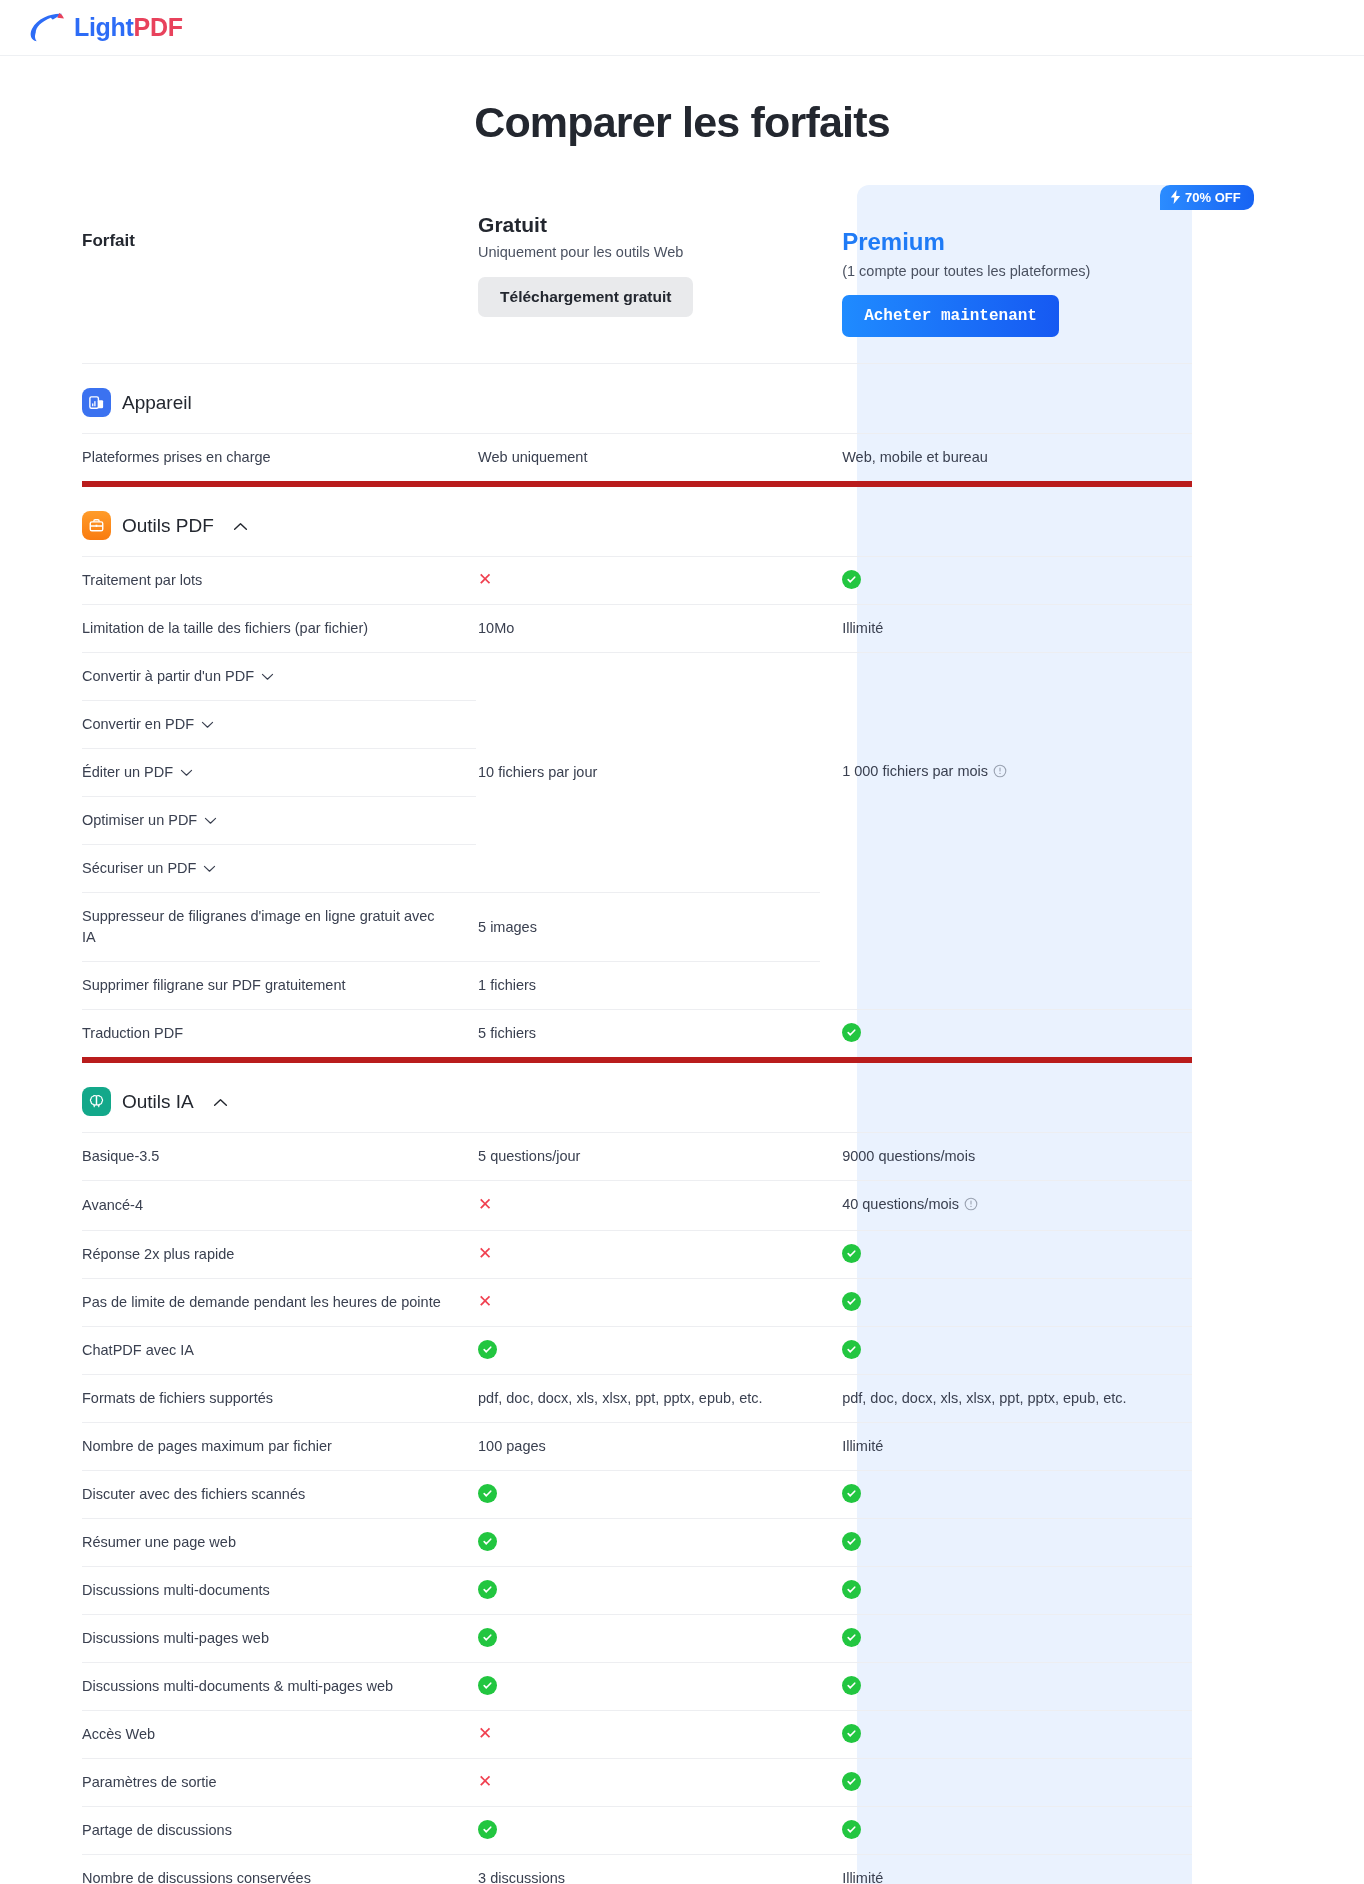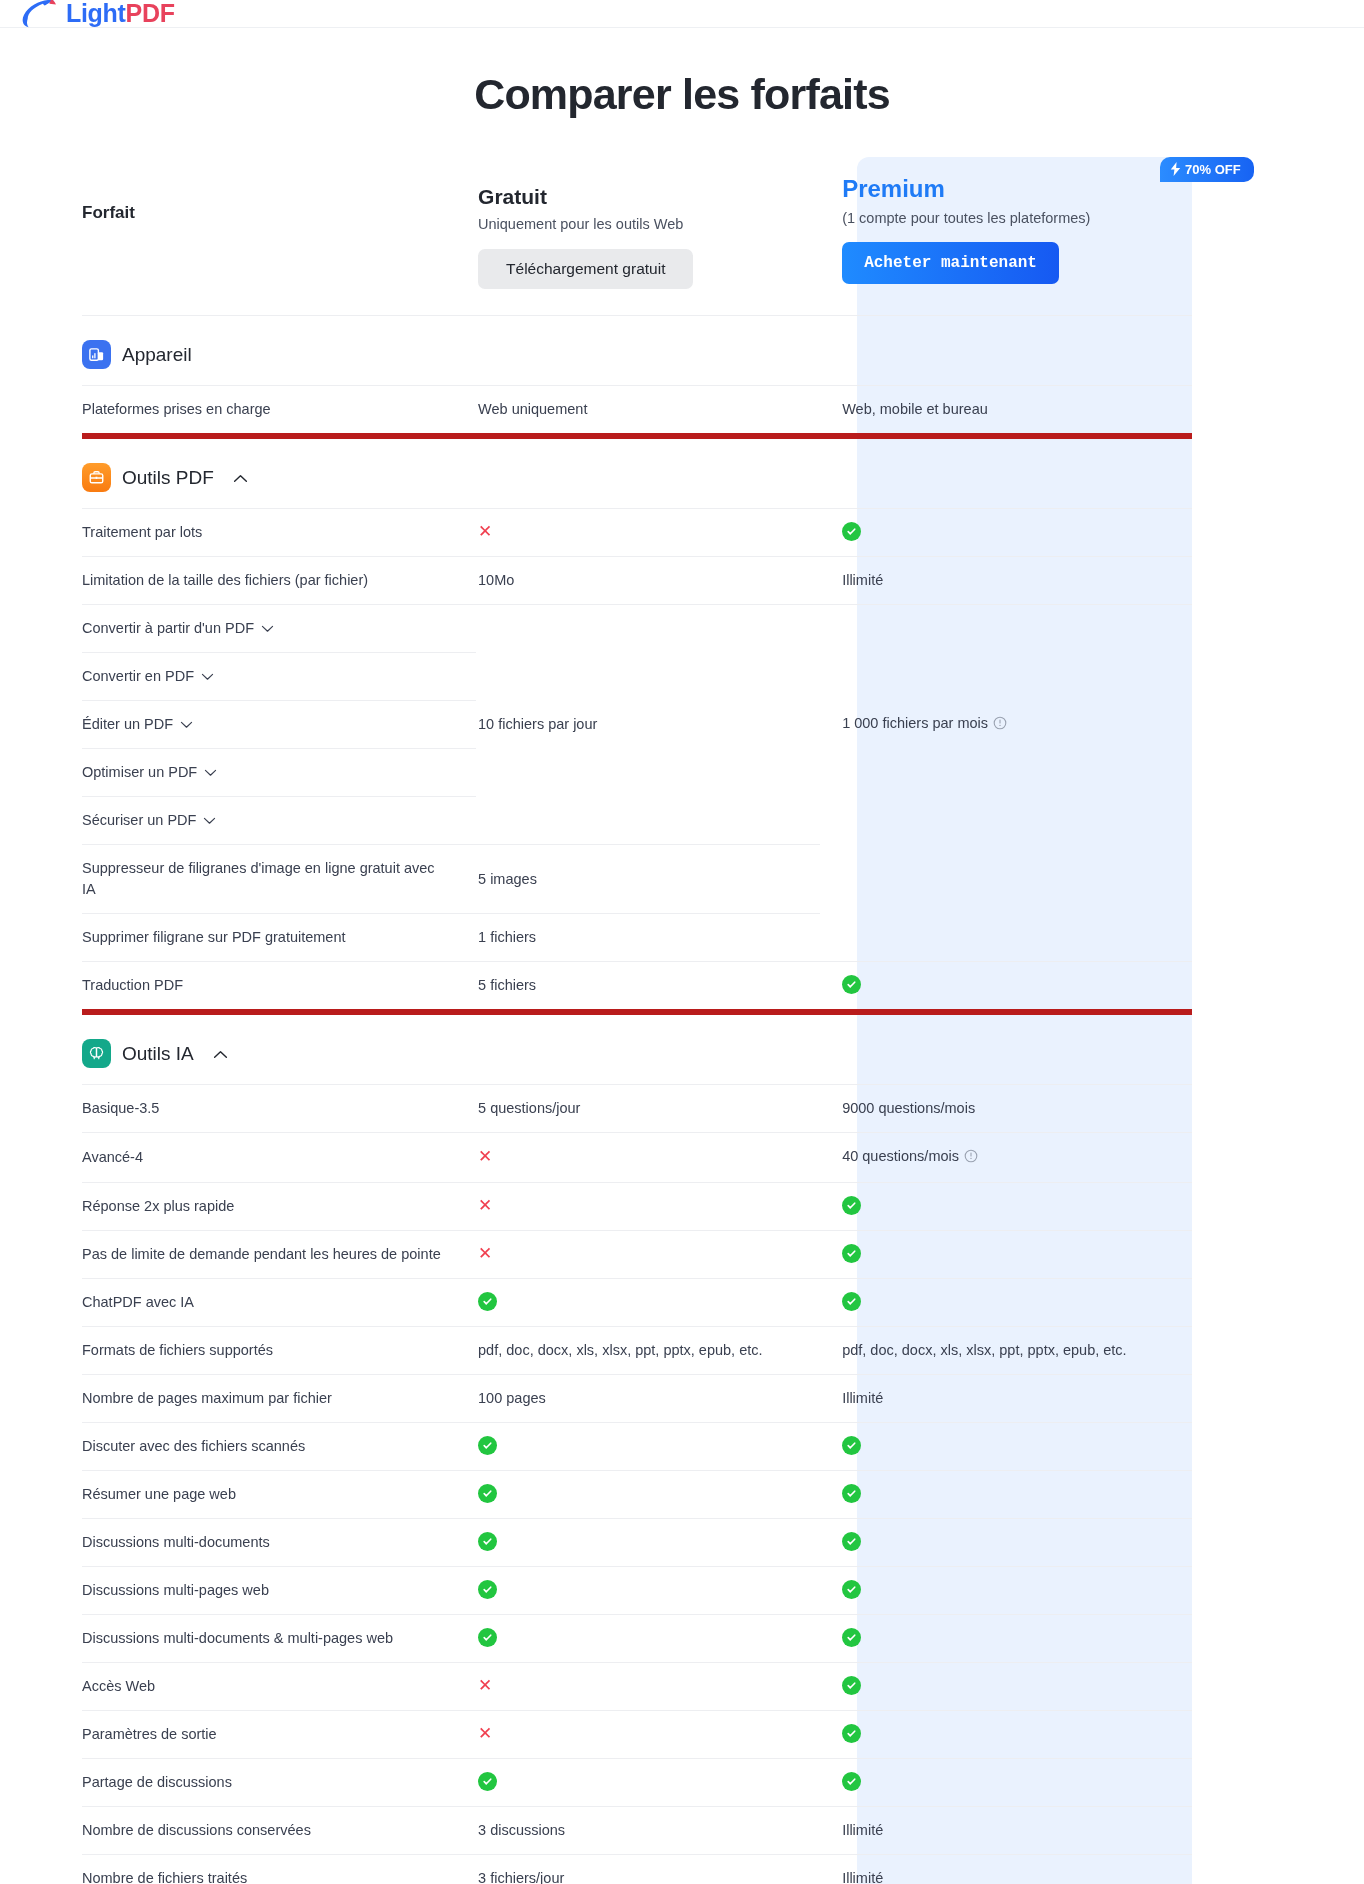--- a/index.html
+++ b/index.html
@@ -6,25 +6,25 @@
   html, body {
     width: 1364px;
     background: #ffffff;
     font-family: "Liberation Sans", sans-serif;
     color: #1f2430;
     -webkit-font-smoothing: antialiased;
   }
 
   
   .topbar {
-    height: 28px;
+    height: 56px;
     border-bottom: 1px solid #eef0f3;
     display: flex;
     align-items: center;
-    padding-left: 20px;
+    padding-left: 28px;
     background: #fff;
   }
   .logo { display: flex; align-items: center; gap: 8px; }
   .logo-mark { width: 38px; height: 32px; display: block; }
   .logo-text { font-size: 25px; font-weight: 700; letter-spacing: -0.3px; }
   .logo-light { color: #2d6cf6; }
   .logo-pdf { color: #e8425c; }
 
   
   .page { padding: 0 0 10px 0; }
@@ -78,39 +78,39 @@
   .plan-name.prem { color: #1f7bf6; font-size: 24px; font-weight: 800; }
   .plan-sub { font-size: 14.5px; color: #4a5160; margin-top: 7px; }
   .btn-free {
     margin-top: 17px;
     display: inline-block;
     background: #e9eaec;
     color: #23272f;
     border: none;
     border-radius: 7px;
     font-size: 15.5px;
-    font-weight: 400;
-    padding: 11px 28px;
+    font-weight: 700;
+    padding: 11px 22px;
     cursor: pointer;
     font-family: inherit;
   }
   .btn-buy {
     margin-top: 16px;
     display: inline-block;
     background: linear-gradient(90deg, #1f8bff 0%, #1659f2 100%);
     color: #fff;
     border: none;
     border-radius: 7px;
     font-size: 16px;
     font-weight: 700;
     padding: 12px 22px;
     cursor: pointer;
     font-family: Liberation Mono, monospace;
   }
-  .hdr .prem-cell { padding-left: 22px; padding-top: 18px; }
+  .hdr .prem-cell { padding-left: 22px; padding-top: 43px; }
   .hdr .free-cell { padding-left: 2px; padding-top: 28px; }
 
   .badge-off {
     position: absolute;
     z-index: 3;
     left: 1078px;
     top: 0px;
     background: linear-gradient(90deg, #2b8cff 0%, #1763f3 100%);
     color: #fff;
     font-size: 13px;

